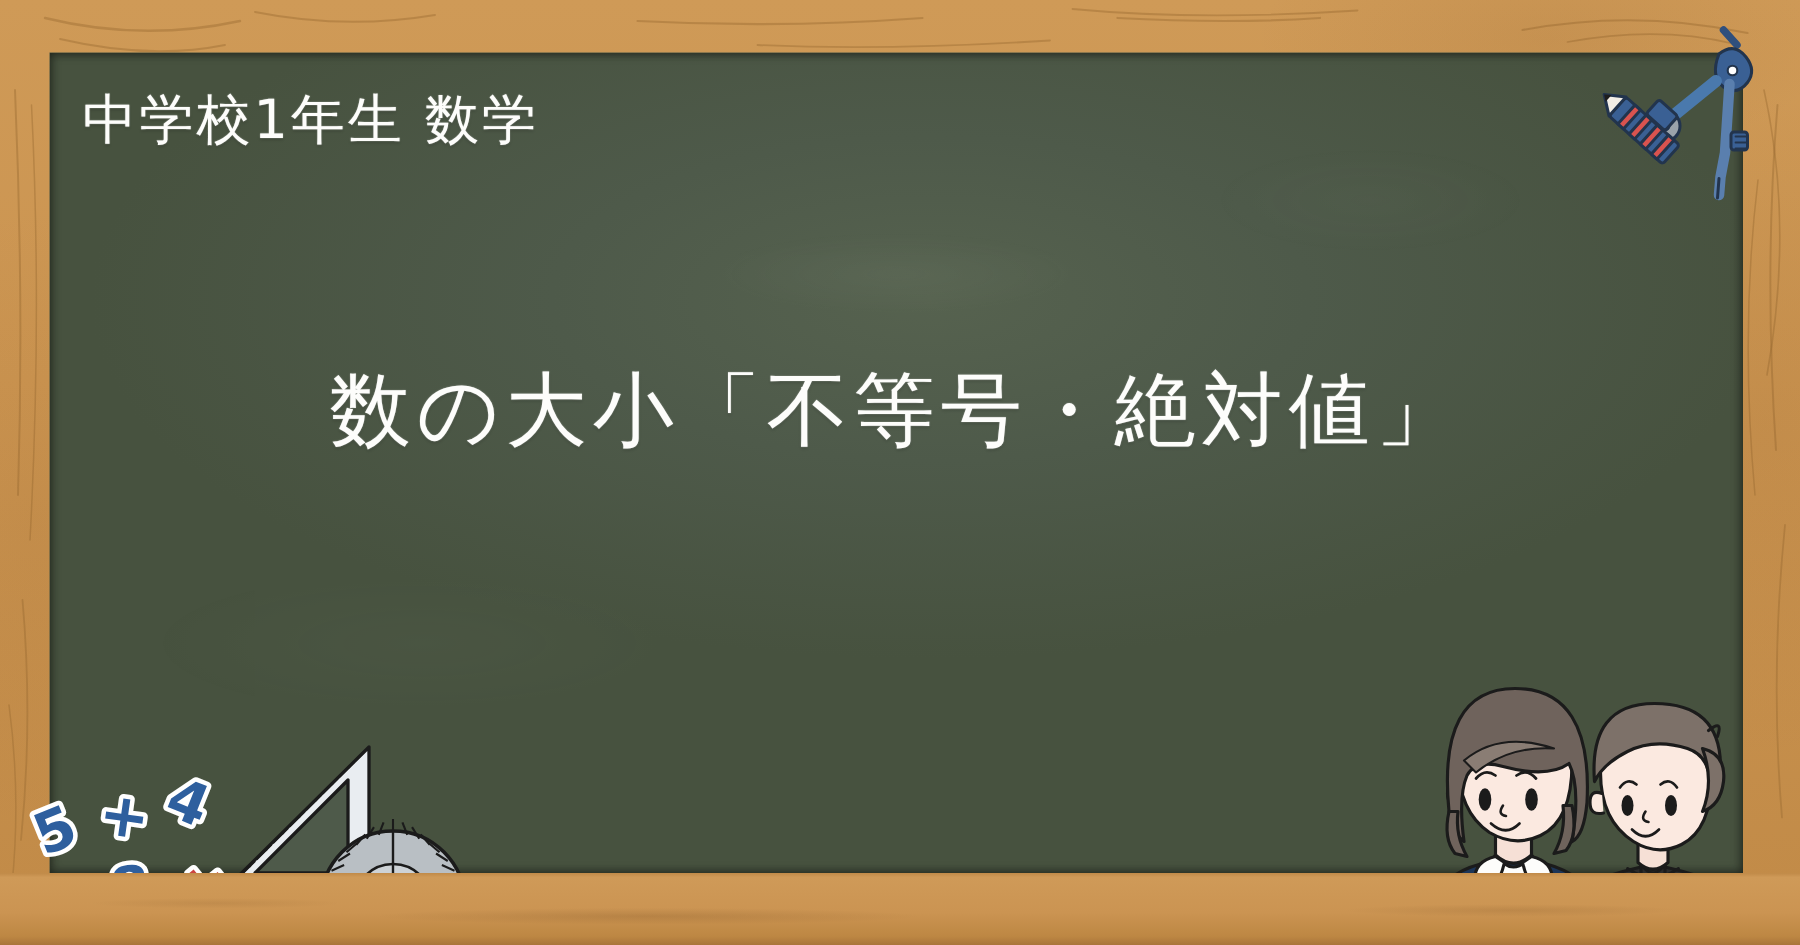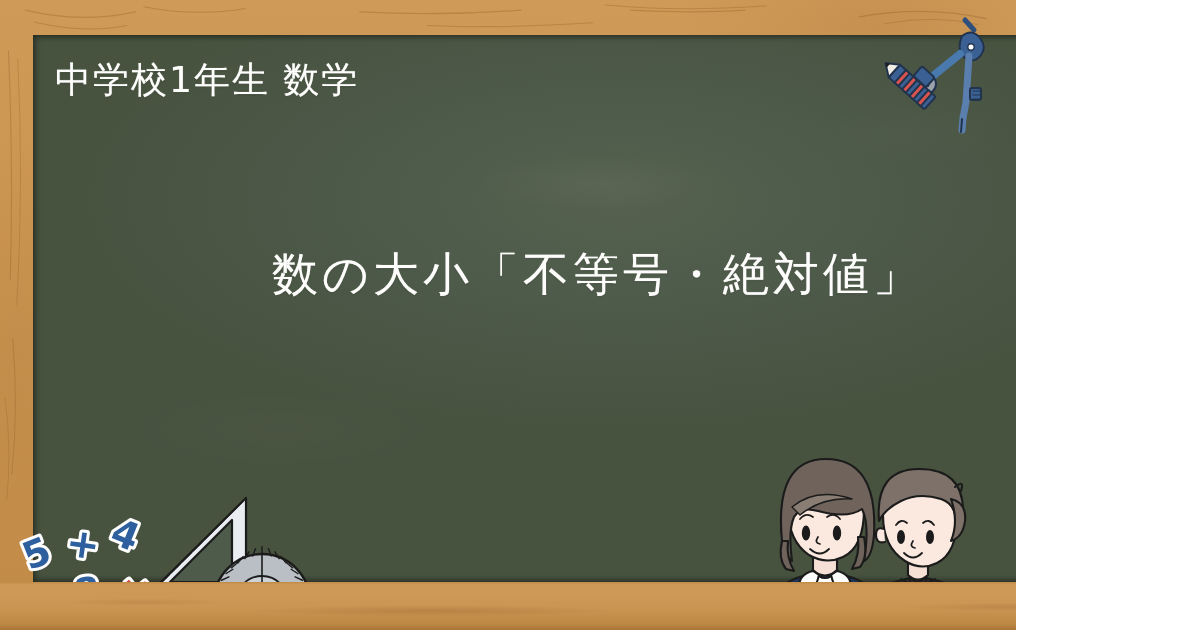--- a/index.html
+++ b/index.html
@@ -7,21 +7,21 @@
     padding: 0;
     background: #ffffff;
   }
   body {
     font-family: "Liberation Sans", "DejaVu Sans", sans-serif;
   }
 
   
   #thumbnail {
     position: relative;
-    width: 1016px;
+    width: 1200px;
     height: 630px;
     overflow: hidden;
     background: #d946ef;
   }
 
   
   .wood-frame {
     position: absolute;
     inset: 0;
     background:
@@ -91,21 +91,21 @@
   }
   .title-block {
     position: absolute;
     left: 33px;
     top: 222px;
     width: 1129px;
     text-align: center;
   }
   .title-line {
     color: #fdfdfb;
-    font-size: 46px;
+    font-size: 54px;
     line-height: 104px;
     letter-spacing: 4px;
     font-weight: 500;
     white-space: nowrap;
     text-shadow:
       0 0 1px rgba(255,255,255,0.5),
       0 1px 2px rgba(0,0,0,0.16);
     font-family: "DejaVu Sans", "Liberation Sans", sans-serif;
   }
 

